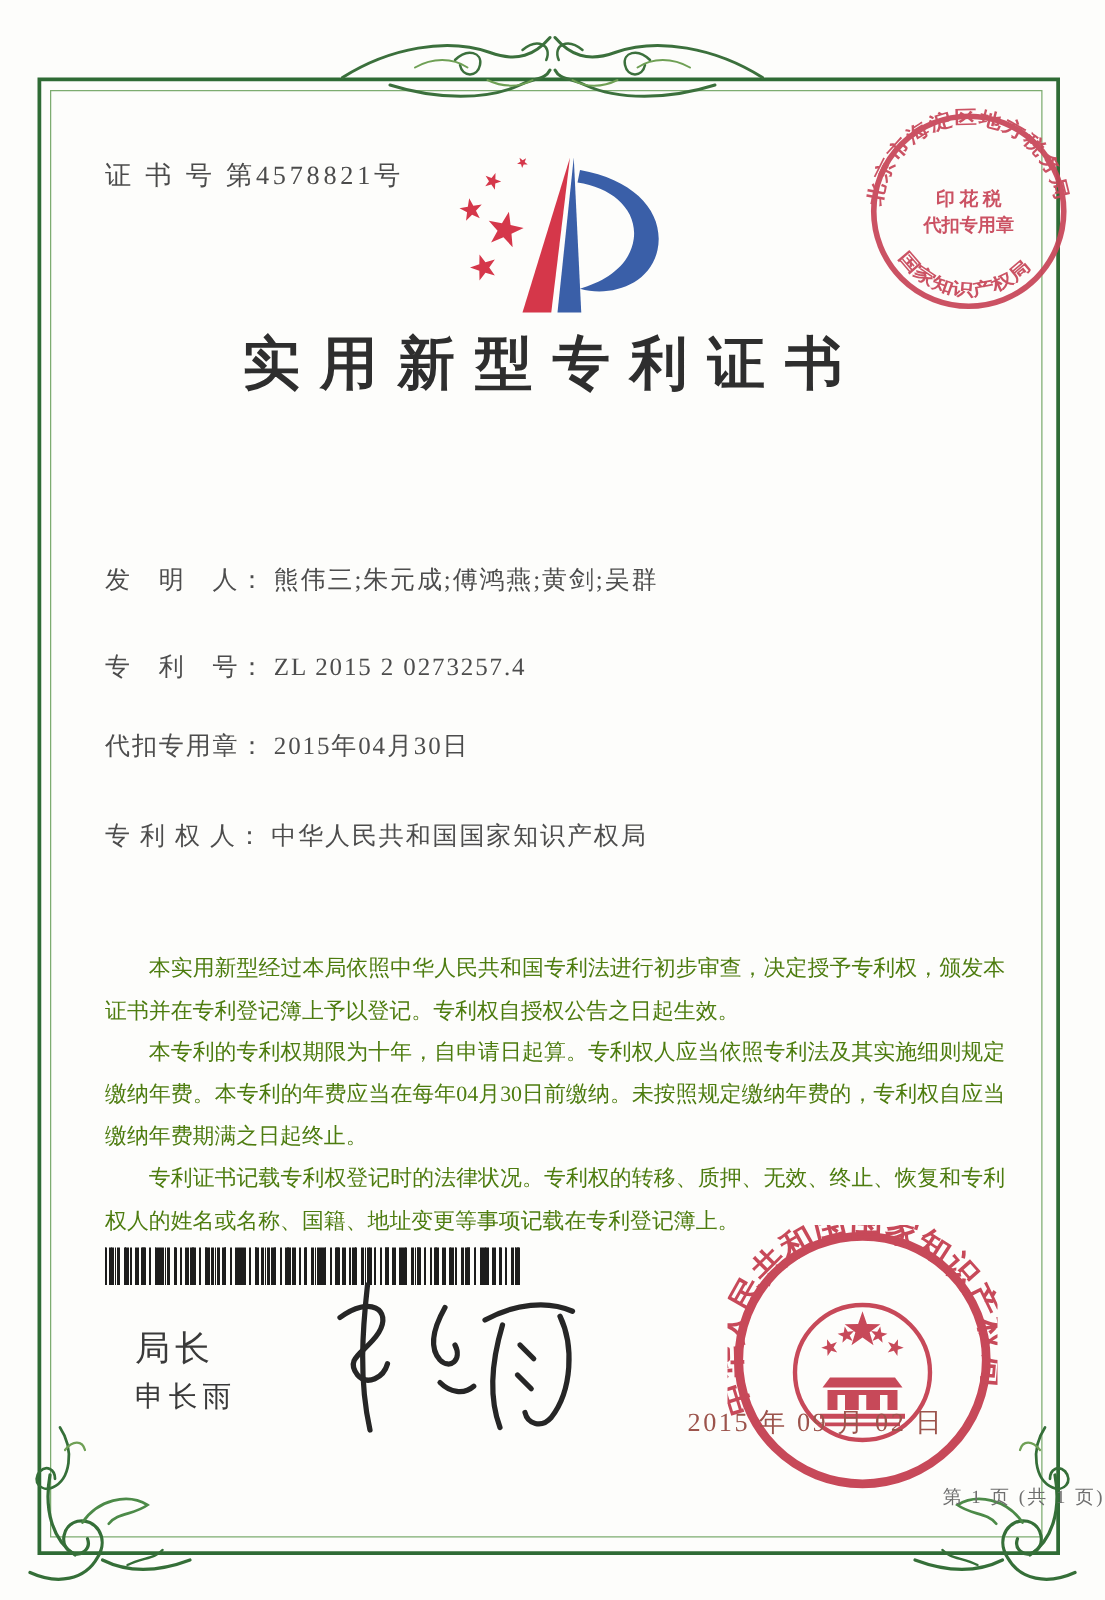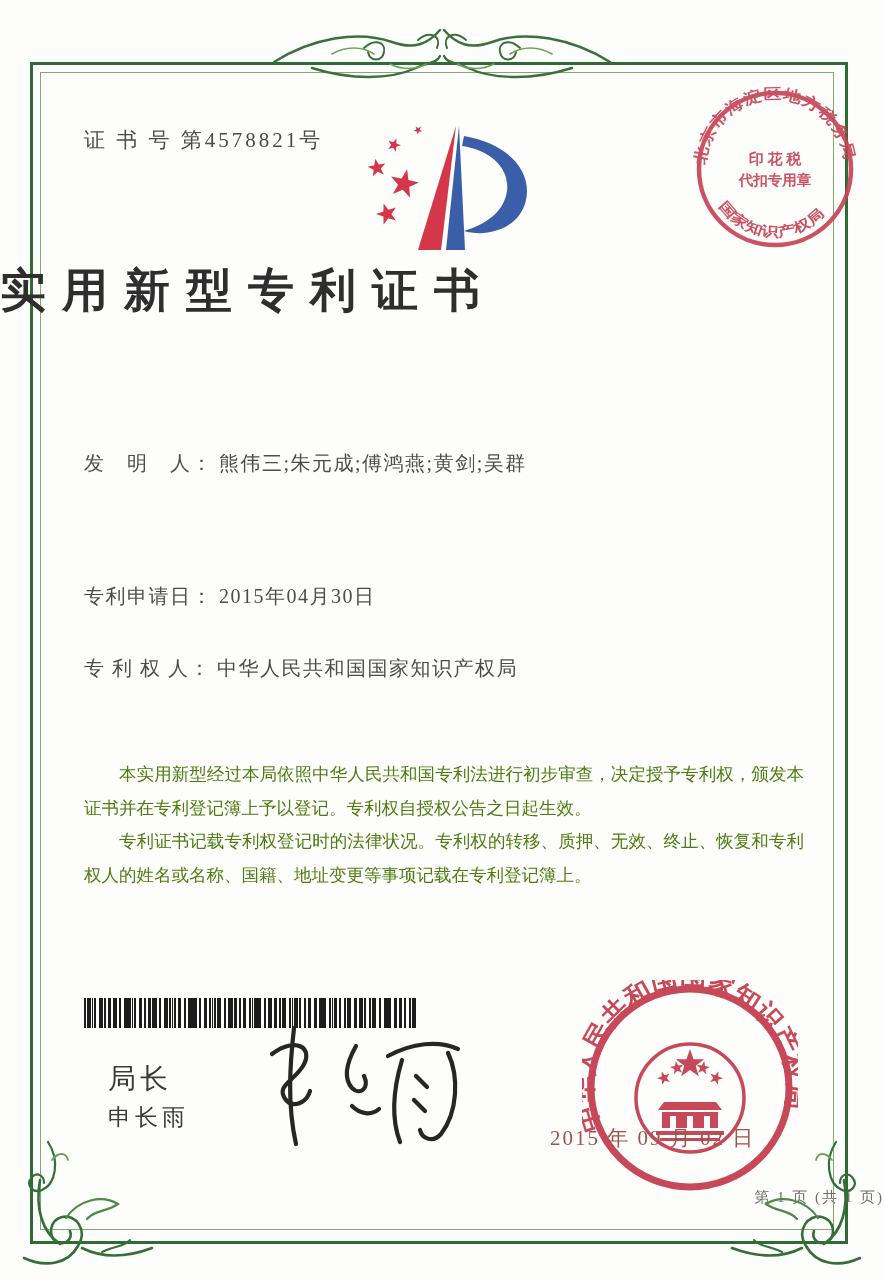--- a/index.html
+++ b/index.html
@@ -4,21 +4,21 @@
 <style>
   html,body{margin:0;padding:0;background:#e8e8e8;}
   #page{position:relative;width:884px;height:1280px;background:#fdfdfb;overflow:hidden;
         font-family:"Liberation Serif",serif;}
   .abs{position:absolute;}
   
   .frame-outer{left:30px;top:62px;width:812px;height:1176px;border:3px solid #2f6b35;}
   .frame-inner{left:40px;top:72px;width:792px;height:1156px;border:1px solid #7dac70;}
   
   .cert-no{left:84px;top:126px;font-size:21px;letter-spacing:3px;color:#4b4b4b;}
-  .title{left:0;right:0;top:260px;font-size:46px;font-weight:bold;
+  .title{left:0;right:0;top:260px;text-align:center;font-size:46px;font-weight:bold;
          letter-spacing:16px;color:#2e2e2e;}
   .row{left:84px;font-size:20px;color:#4d4d4d;letter-spacing:1.5px;white-space:nowrap;}
   .row .lbl{margin-right:6px;}
   .body-text{left:84px;top:758px;width:720px;font-size:17.5px;line-height:1.92;
              color:#4d7c0f;text-align:justify;}
   .body-text p{margin:0;text-indent:2em;}
   .barcode{left:84px;top:998px;width:332px;height:30px;
     background:
       repeating-linear-gradient(90deg,#1c1c1c 0 2px,transparent 2px 5px),
       repeating-linear-gradient(90deg,#1c1c1c 0 1px,transparent 1px 8px),
@@ -110,29 +110,33 @@
     </text>
     <text x="85" y="80" text-anchor="middle" font-size="15" font-weight="bold" fill="#c74457">印 花 税</text>
     <text x="85" y="101" text-anchor="middle" font-size="14.5" font-weight="bold" fill="#c74457">代扣专用章</text>
   </svg>
 
   <div class="abs title">实用新型专利证书</div>
 
   <div class="abs row" style="top:450px">
     <span class="lbl">发　明　人：</span><span>熊伟三;朱元成;傅鸿燕;黄剑;吴群</span>
   </div>
+  <div class="abs row" style="top:520px">
+    <span class="lbl">专　利　号：</span><span>ZL 2015 2 0273257.4</span>
+  </div>
   <div class="abs row" style="top:583px">
-    <span class="lbl">专利申请日：</span><span>2015年04月30日</span>
+    <span class="lbl">代扣专用章：</span><span>2015年04月30日</span>
   </div>
   <div class="abs row" style="top:655px">
     <span class="lbl">专 利 权 人：</span><span>中华人民共和国国家知识产权局</span>
   </div>
 
   <div class="abs body-text">
     <p>本实用新型经过本局依照中华人民共和国专利法进行初步审查，决定授予专利权，颁发本证书并在专利登记簿上予以登记。专利权自授权公告之日起生效。</p>
+    <p>本专利的专利权期限为十年，自申请日起算。专利权人应当依照专利法及其实施细则规定缴纳年费。本专利的年费应当在每年04月30日前缴纳。未按照规定缴纳年费的，专利权自应当缴纳年费期满之日起终止。</p>
     <p>专利证书记载专利权登记时的法律状况。专利权的转移、质押、无效、终止、恢复和专利权人的姓名或名称、国籍、地址变更等事项记载在专利登记簿上。</p>
   </div>
 
   <div class="abs barcode"></div>
 
   <div class="abs director-title">局长</div>
   <div class="abs director-name">申长雨</div>
 
   <svg class="abs" style="left:252px;top:1018px" width="215" height="135" viewBox="0 0 215 135">
     <g fill="none" stroke="#262626" stroke-width="4.2" stroke-linecap="round">

